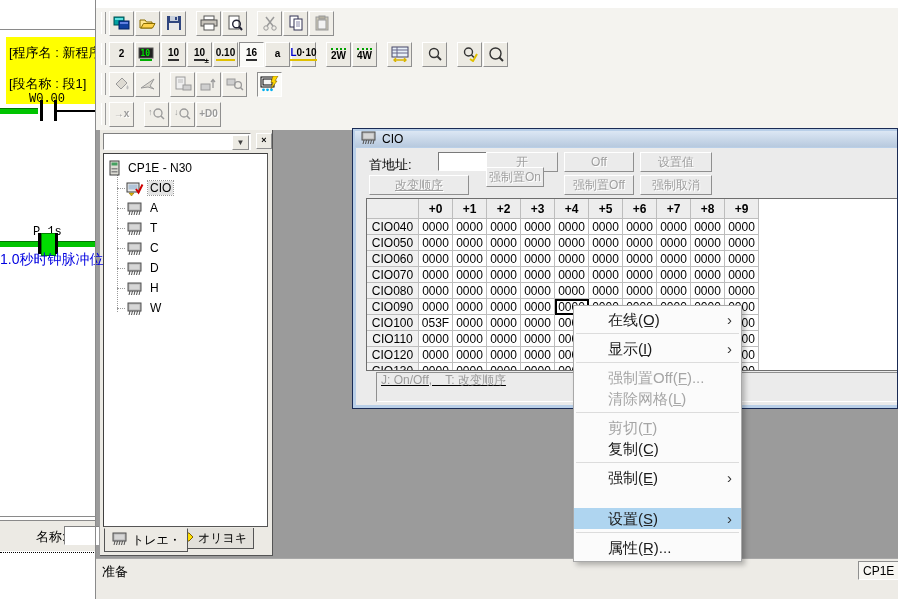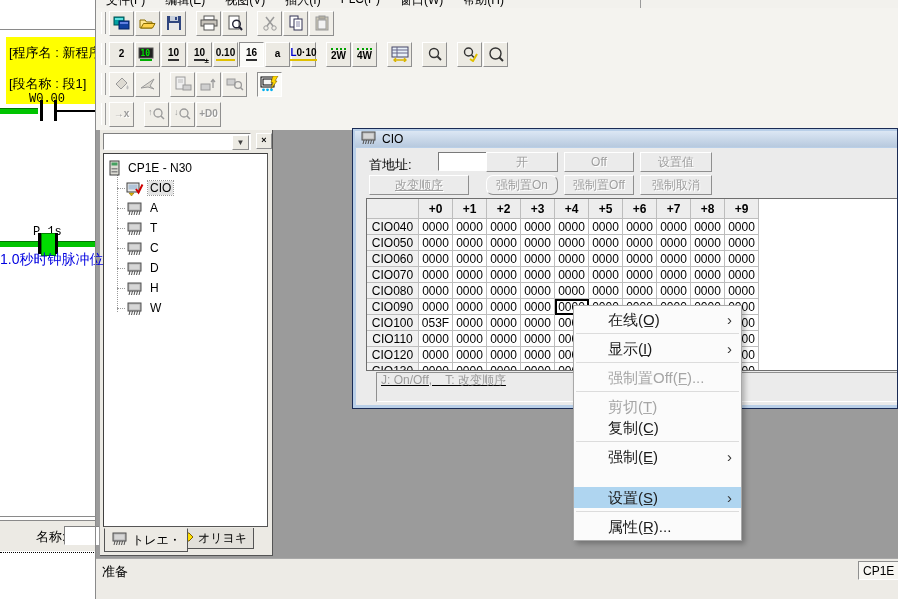--- a/index.html
+++ b/index.html
@@ -85,21 +85,21 @@
   #mem-title-label{font-size:12px;color:#000;}
   #mem-content{position:absolute;left:3px;top:19px;right:0;bottom:3px;background:#EBEBEB;overflow:hidden;}
   
   #addr-label{position:absolute;left:13px;top:8px;font-size:13px;color:#000;}
   #addr-input{position:absolute;left:82px;top:4px;width:74px;height:19px;background:#fff;box-sizing:border-box;
               border-top:1px solid #7a7a7a;border-left:1px solid #7a7a7a;border-bottom:1px solid #fff;border-right:1px solid #fff;
               font-size:12px;text-align:right;padding:2px 4px 0 0;color:#000;}
   .mbtn{position:absolute;height:20px;box-sizing:border-box;background:#EBEBEB;border:1px solid;border-color:#fff #8f8f8f #8f8f8f #fff;
         font-size:12px;text-align:center;line-height:18px;color:#9E9E9E;text-shadow:1px 1px #fff;}
   #btn-on{left:130px;top:4px;width:72px;} #btn-off{left:208px;top:4px;width:70px;} #btn-set{left:284px;top:4px;width:72px;}
-  #btn-order{left:13px;top:27px;width:100px;text-decoration:underline;} #btn-fon{left:130px;top:27px;width:72px;border-radius:7px;}
+  #btn-order{left:13px;top:27px;width:100px;text-decoration:underline;} #btn-fon{left:130px;top:19px;width:58px;}
   #btn-foff{left:208px;top:27px;width:70px;} #btn-fcancel{left:284px;top:27px;width:72px;}
 
   #mem-grid-wrap{position:absolute;left:10px;top:50px;width:533px;height:173px;background:#fff;
                  border:1px solid #6e6e6e;box-sizing:border-box;overflow:hidden;}
   #mem-grid{display:grid;grid-template-columns:52px repeat(10,34px);grid-template-rows:20px repeat(10,16px);}
   .gc{box-sizing:border-box;border-right:1px solid #BDBDBD;border-bottom:1px solid #BDBDBD;
       font-size:12px;display:flex;align-items:center;justify-content:center;color:#000;background:#fff;}
   .gh{background:#EDEDED;font-weight:bold;}
   .gl{background:#F1F1F1;}
   .gc.focus{outline:2px solid #000;outline-offset:-2px;}
@@ -127,32 +127,20 @@
   #status-ready{position:absolute;left:6px;top:4px;font-size:13px;color:#000;}
   #plc-panel{position:absolute;left:762px;top:2px;width:60px;height:19px;background:#F7F6F2;box-sizing:border-box;
              border-top:1px solid #8f8f8f;border-left:1px solid #8f8f8f;border-bottom:1px solid #fff;
              font-size:12px;padding:2px 0 0 4px;color:#000;white-space:nowrap;overflow:hidden;}
 </style>
 </head>
 <body>
 
 <div id="screen">
 
-  <div class="abs" id="menu-bar">
-    <div id="menu-items">
-        <span class="mb-item">文件(F)</span>
-        <span class="mb-item">编辑(E)</span>
-        <span class="mb-item">视图(V)</span>
-        <span class="mb-item">插入(I)</span>
-        <span class="mb-item">PLC(P)</span>
-        <span class="mb-item">窗口(W)</span>
-        <span class="mb-item">帮助(H)</span>
-      </div>
-    <div id="menu-divider"></div>
-  </div>
 
   <div class="abs" id="toolbar-area">
     <div class="trow" id="trow1">
         <div class="grip"></div>
         <div class="tbtn normal">
           <svg width="18" height="16">
             <rect x="1" y="2" width="10" height="8" fill="#00A0A0" stroke="#005050"></rect>
             <rect x="2" y="3" width="8" height="2" fill="#60E0E0"></rect>
             <rect x="6" y="6" width="10" height="8" fill="#1040A0" stroke="#002060"></rect>
             <rect x="7" y="7" width="8" height="2" fill="#6080E0"></rect>
@@ -707,20 +695,21 @@
     <div id="status-ready">准备</div>
     <div id="plc-panel">CP1E -</div>
   </div>
 
   <div class="abs" id="context-menu">
       <div class="menu-item">在线(O̲)<span class="menu-arrow">›</span></div>
       <div class="menu-sep"></div>
       <div class="menu-item">显示(I̲)<span class="menu-arrow">›</span></div>
       <div class="menu-sep"></div>
       <div class="menu-item disabled">强制置Off(F̲)...</div>
+      <div class="menu-item disabled">清除网格(L̲)</div>
       <div class="menu-sep"></div>
       <div class="menu-item disabled">剪切(T̲)</div>
       <div class="menu-item">复制(C̲)</div>
       <div class="menu-sep"></div>
       <div class="menu-item">强制(E̲)<span class="menu-arrow">›</span></div>
       <div class="menu-item highlighted">设置(S̲)<span class="menu-arrow">›</span></div>
       <div class="menu-sep"></div>
       <div class="menu-item">属性(R̲)...</div>
     </div>
 

